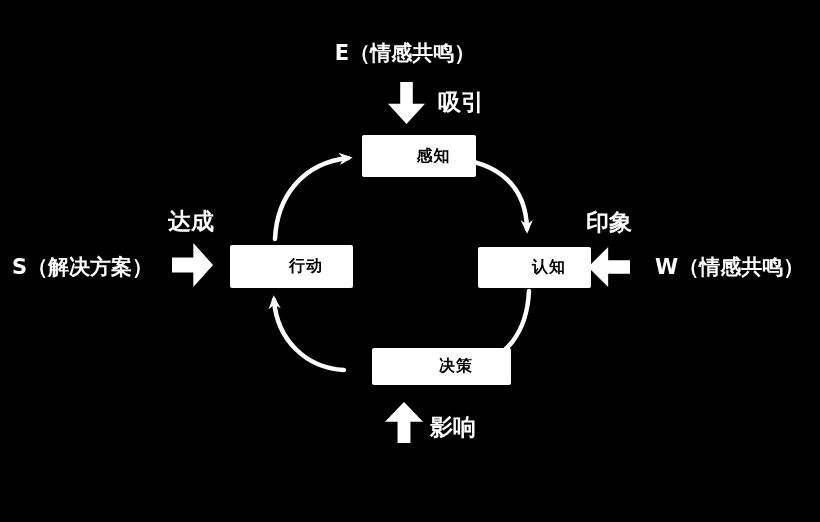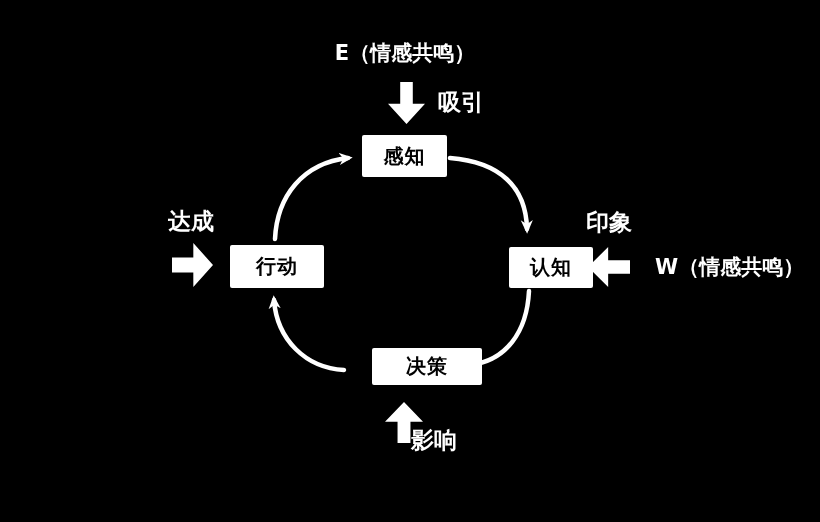--- a/index.html
+++ b/index.html
@@ -21,47 +21,48 @@
     width: 820px; height: 522px;
   }
   .node {
     position: absolute;
     background: var(--node-fill, #ffffff);
     color: var(--node-text, #000000);
     border-radius: 2px;
     display: flex;
     align-items: center;
     justify-content: center;
-    font-size: 20px;
+    font-size: 16px;
     font-weight: 700;
     letter-spacing: 1px;
+    padding-left: 29px;
   }
   .node-perceive { left: 362px; top: 135px; width: 85px;  height: 42px; }
-  .node-cognize  { left: 509px; top: 247px; width: 84px;  height: 41px; }
+  .node-cognize  { left: 478px; top: 247px; width: 84px;  height: 41px; }
   .node-decide   { left: 348px; top: 348px; width: 110px; height: 37px; margin-left: 24px; }
   .node-act      { left: 230px; top: 245px; width: 94px;  height: 43px; }
 
   .lbl {
     position: absolute;
     color: var(--label-text, #ffffff);
     font-weight: 700;
     white-space: nowrap;
     line-height: 1.3;
   }
   .lbl-title { font-size: 21px; }
   .lbl-small { font-size: 23px; }
 
   .lbl-e { left: 255px; top: 40px;  width: 300px; text-align: center; }
   .lbl-w { left: 655px; top: 254px; }
   .lbl-g { left: 297px; top: 463px; width: 200px; text-align: center; }
   .lbl-s { left: 12px;  top: 254px; }
 
   .lbl-attract   { left: 438px; top: 88px;  }
   .lbl-impress   { left: 586px; top: 208px; }
-  .lbl-influence { left: 411px; top: 413px; margin-top: 13px; }
+  .lbl-influence { left: 430px; top: 413px; }
   .lbl-achieve   { left: 168px; top: 207px; }
 
   .block-arrow {
     position: absolute;
     background: var(--arrow-fill, #ffffff);
   }
   .ba-down {
     left: 388px; top: 82px; width: 37px; height: 42px;
     clip-path: polygon(33% 0, 67% 0, 67% 52%, 100% 52%, 50% 100%, 0 52%, 33% 52%);
   }
@@ -97,20 +98,21 @@
     </g>
   </svg>
 
   <div class="node node-perceive">感知</div>
   <div class="node node-cognize">认知</div>
   <div class="node node-decide">决策</div>
   <div class="node node-act">行动</div>
 
   <div class="lbl lbl-title lbl-e">E（情感共鸣）</div>
   <div class="lbl lbl-title lbl-w">W（情感共鸣）</div>
+  <div class="lbl lbl-title lbl-s">S（解决方案）</div>
 
   <div class="block-arrow ba-down"></div>
   <div class="block-arrow ba-left"></div>
   <div class="block-arrow ba-up"></div>
   <div class="block-arrow ba-right"></div>
 
   <div class="lbl lbl-small lbl-attract">吸引</div>
   <div class="lbl lbl-small lbl-impress">印象</div>
   <div class="lbl lbl-small lbl-influence">影响</div>
   <div class="lbl lbl-small lbl-achieve">达成</div>

